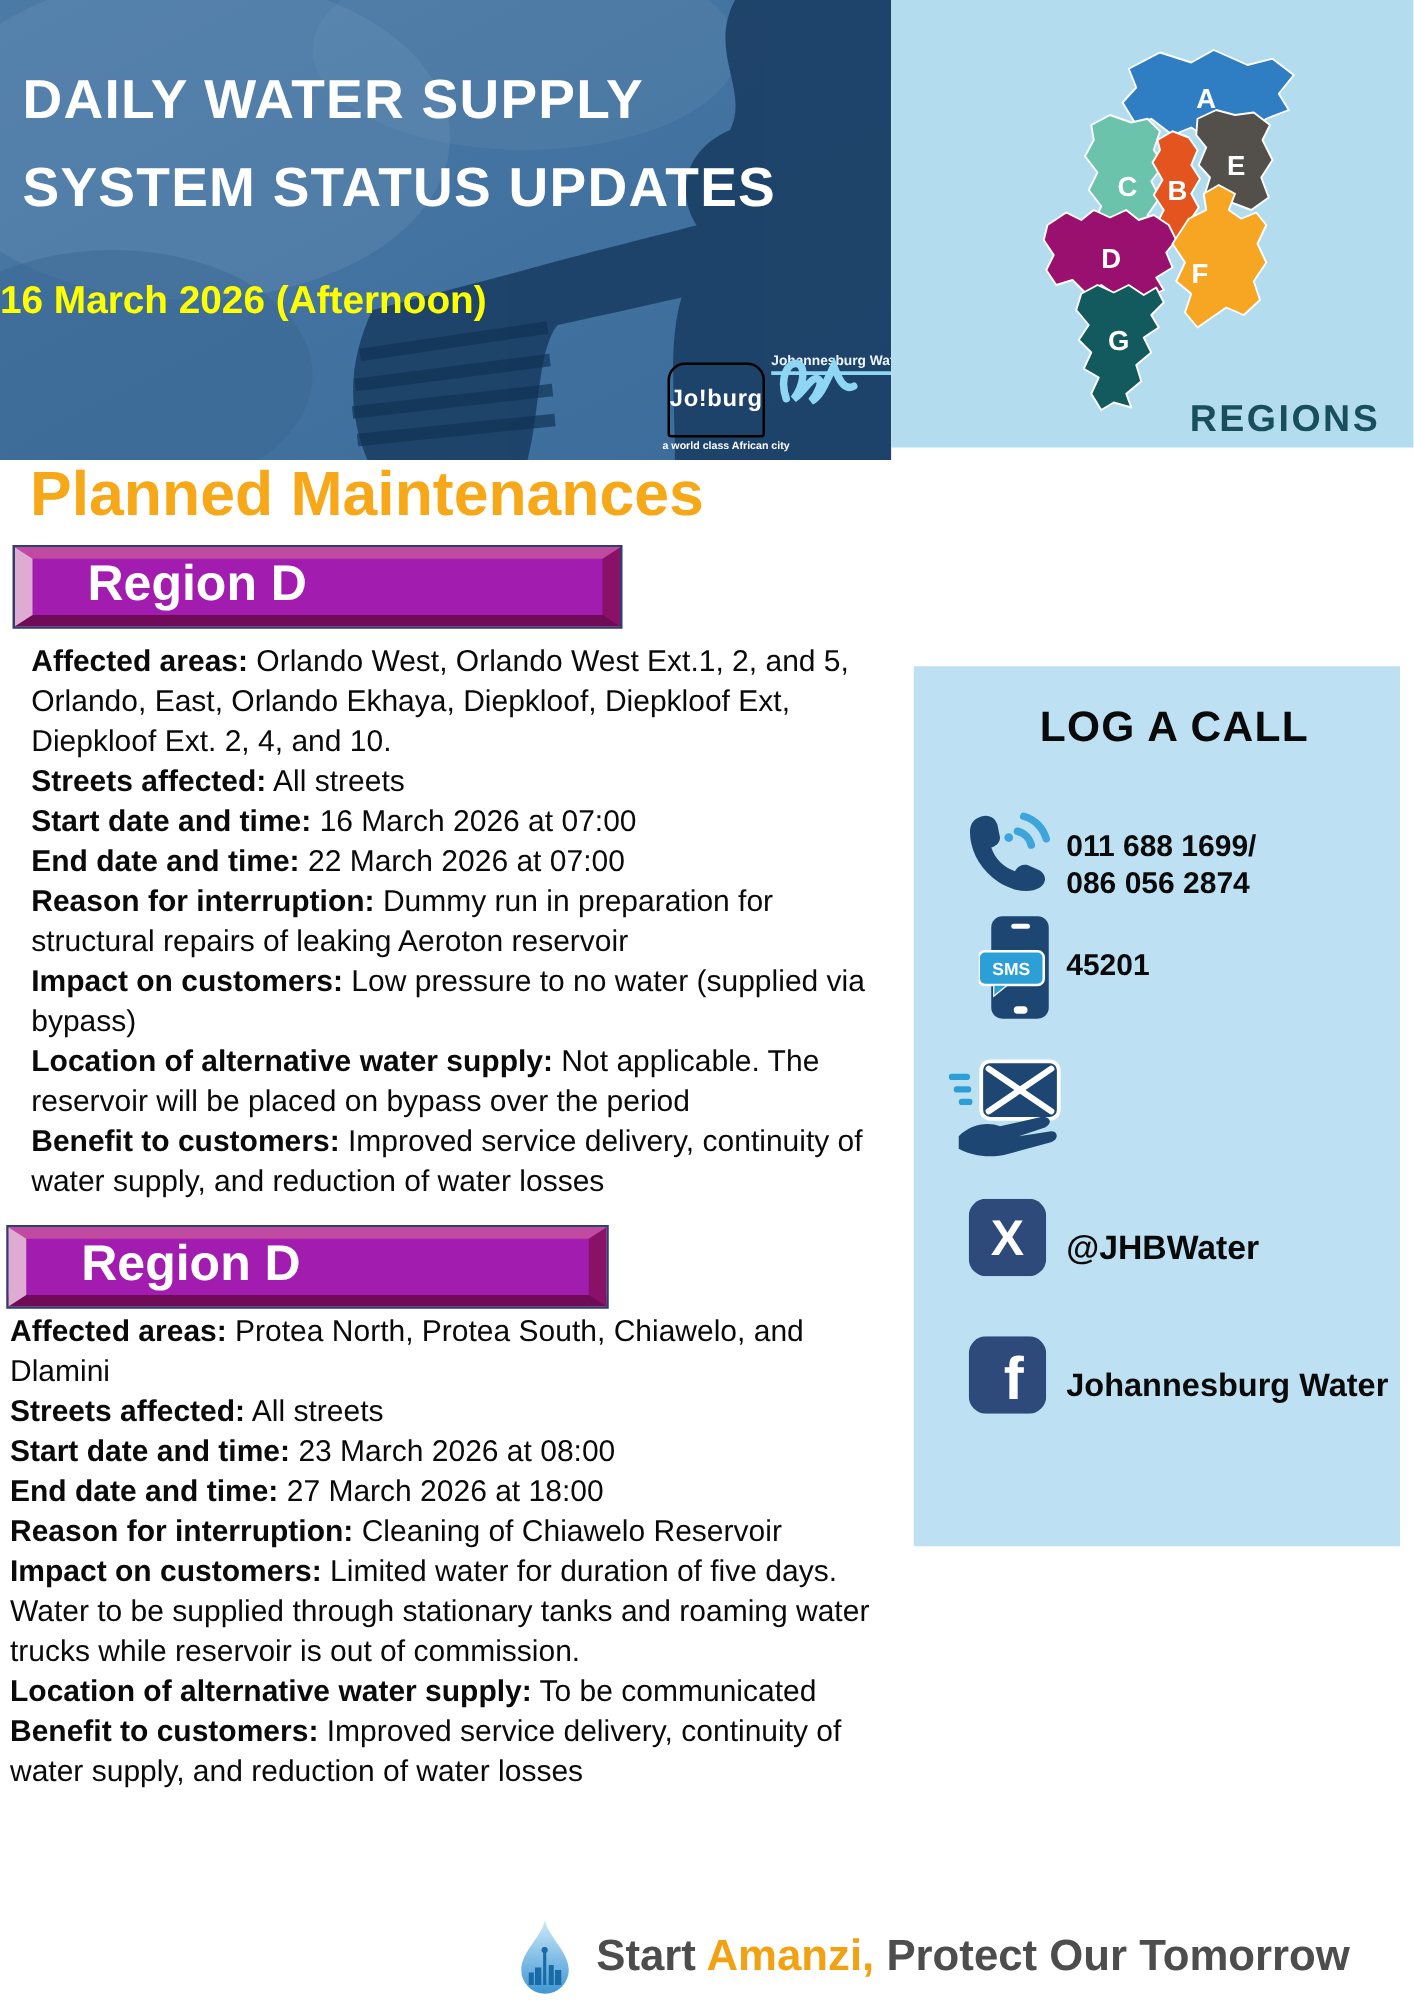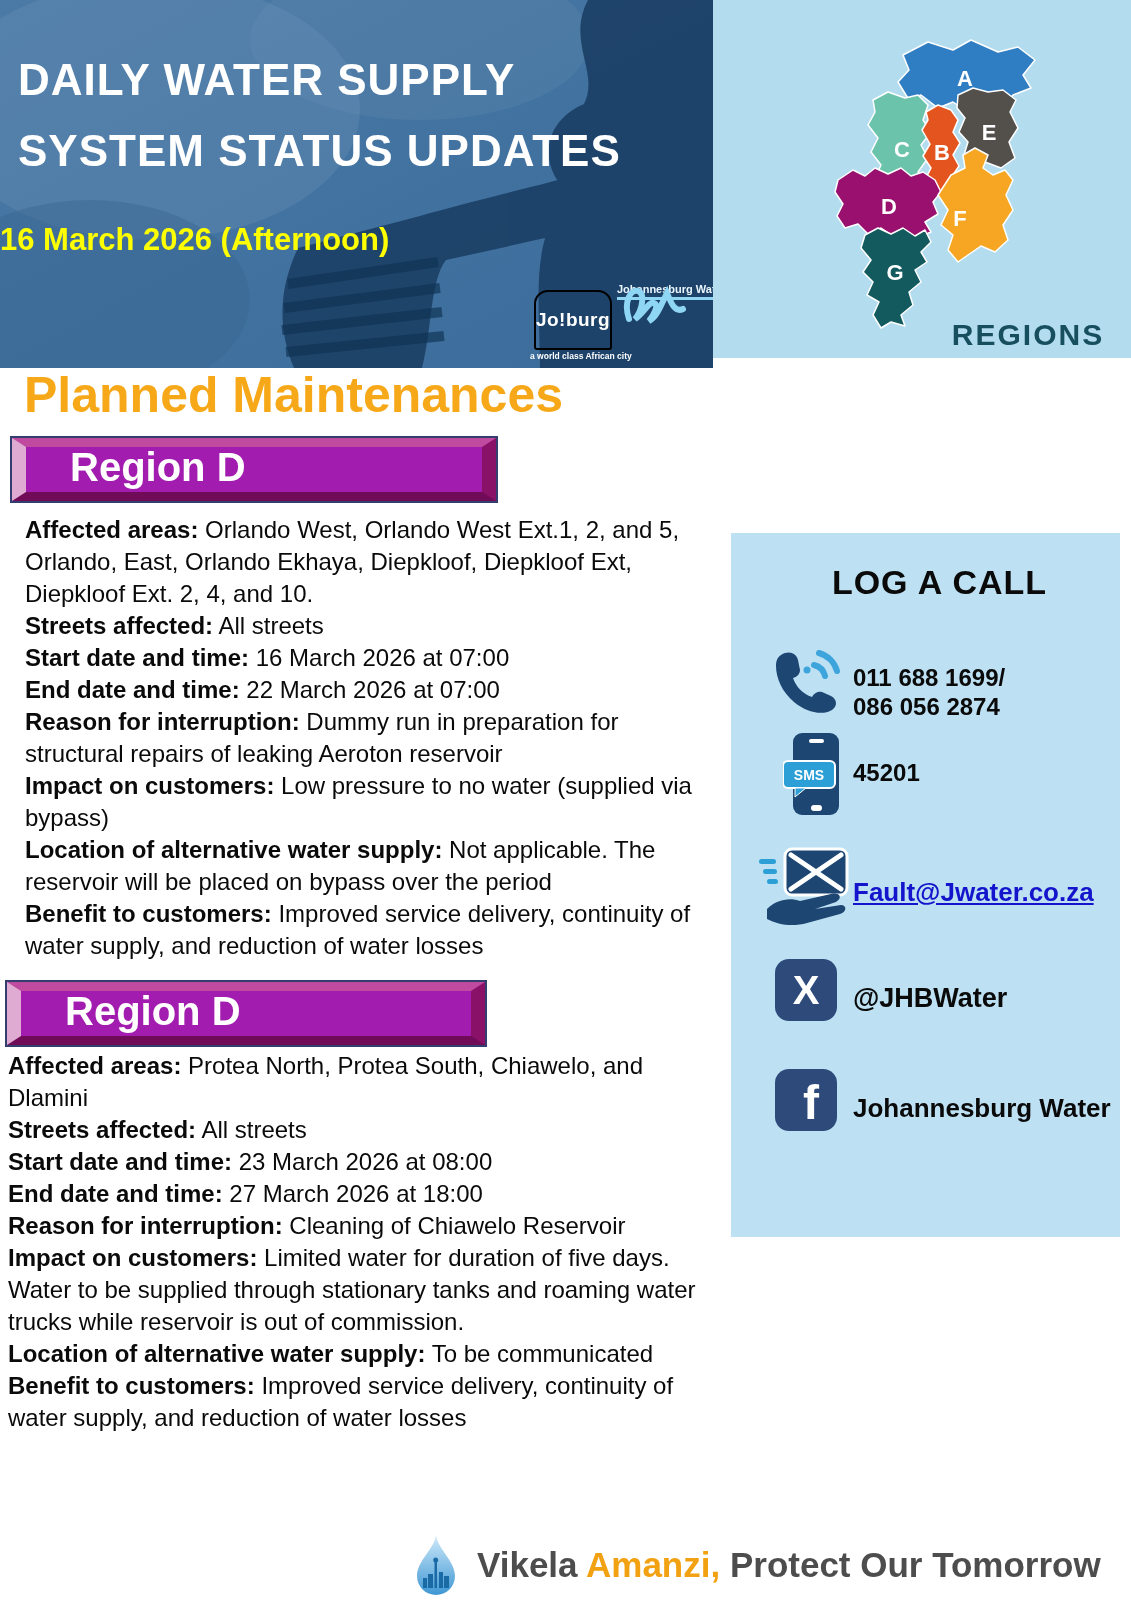--- a/index.html
+++ b/index.html
@@ -207,21 +207,20 @@
         <rect x="4" y="24" width="14" height="5" rx="2.5"></rect>
         <rect x="8" y="34" width="11" height="5" rx="2.5"></rect>
       </g>
       <rect x="26" y="4" width="62" height="46" rx="7" fill="#1d4673" stroke="#ffffff" stroke-width="3"></rect>
       <g stroke="#ffffff" stroke-width="5" stroke-linecap="round">
         <line x1="32" y1="10" x2="82" y2="44"></line>
         <line x1="82" y1="10" x2="32" y2="44"></line>
       </g>
       <path fill="#1d4673" d="M8,64 C17,55 30,52 41,56 L72,49 C81,47 84,53 77,57 L56,64 L82,60 C88,60 88,67 81,69 L48,78 C34,82 19,80 8,74 Z"></path>
     </svg>
-    <div class="side-text email-link">Fault@Jwater.co.za</div>
 
     <svg class="side-icon" style="left:44px;top:426px;" width="62" height="62" viewBox="0 0 62 62">
       <rect width="62" height="62" rx="14" fill="#2d4a7b"></rect>
       <text x="31" y="45" fill="#ffffff" font-family="Liberation Sans, sans-serif" font-size="40" font-weight="bold" text-anchor="middle">X</text>
     </svg>
     <div class="side-text x-text">@JHBWater</div>
 
     <svg class="side-icon" style="left:44px;top:536px;" width="62" height="62" viewBox="0 0 62 62">
       <rect width="62" height="62" rx="14" fill="#2d4a7b"></rect>
       <text x="36" y="50" fill="#ffffff" font-family="Liberation Sans, sans-serif" font-size="48" font-weight="bold" text-anchor="middle">f</text>
@@ -240,16 +239,16 @@
       <path d="M23,1 C22,14 4,27 4,42 a19,19 0 0 0 38,0 C42,27 24,14 23,1 Z" fill="url(#dropg)"></path>
       <g fill="#1a6aa6">
         <rect x="10" y="44" width="4" height="10"></rect>
         <rect x="15" y="40" width="5" height="14"></rect>
         <rect x="26" y="38" width="4" height="16"></rect>
         <rect x="31" y="42" width="5" height="12"></rect>
         <rect x="21.5" y="24" width="2.5" height="30"></rect>
         <circle cx="22.7" cy="26" r="2.5"></circle>
       </g>
     </svg>
-    <div class="slogan"><span>Vikela</span> <span class="amanzi">Amanzi,</span> <span>Protect Our Tomorrow</span></div>
+    <div class="slogan"><span>Start</span> <span class="amanzi">Amanzi,</span> <span>Protect Our Tomorrow</span></div>
   </div>
 
 </div>
 
 </body></html>

